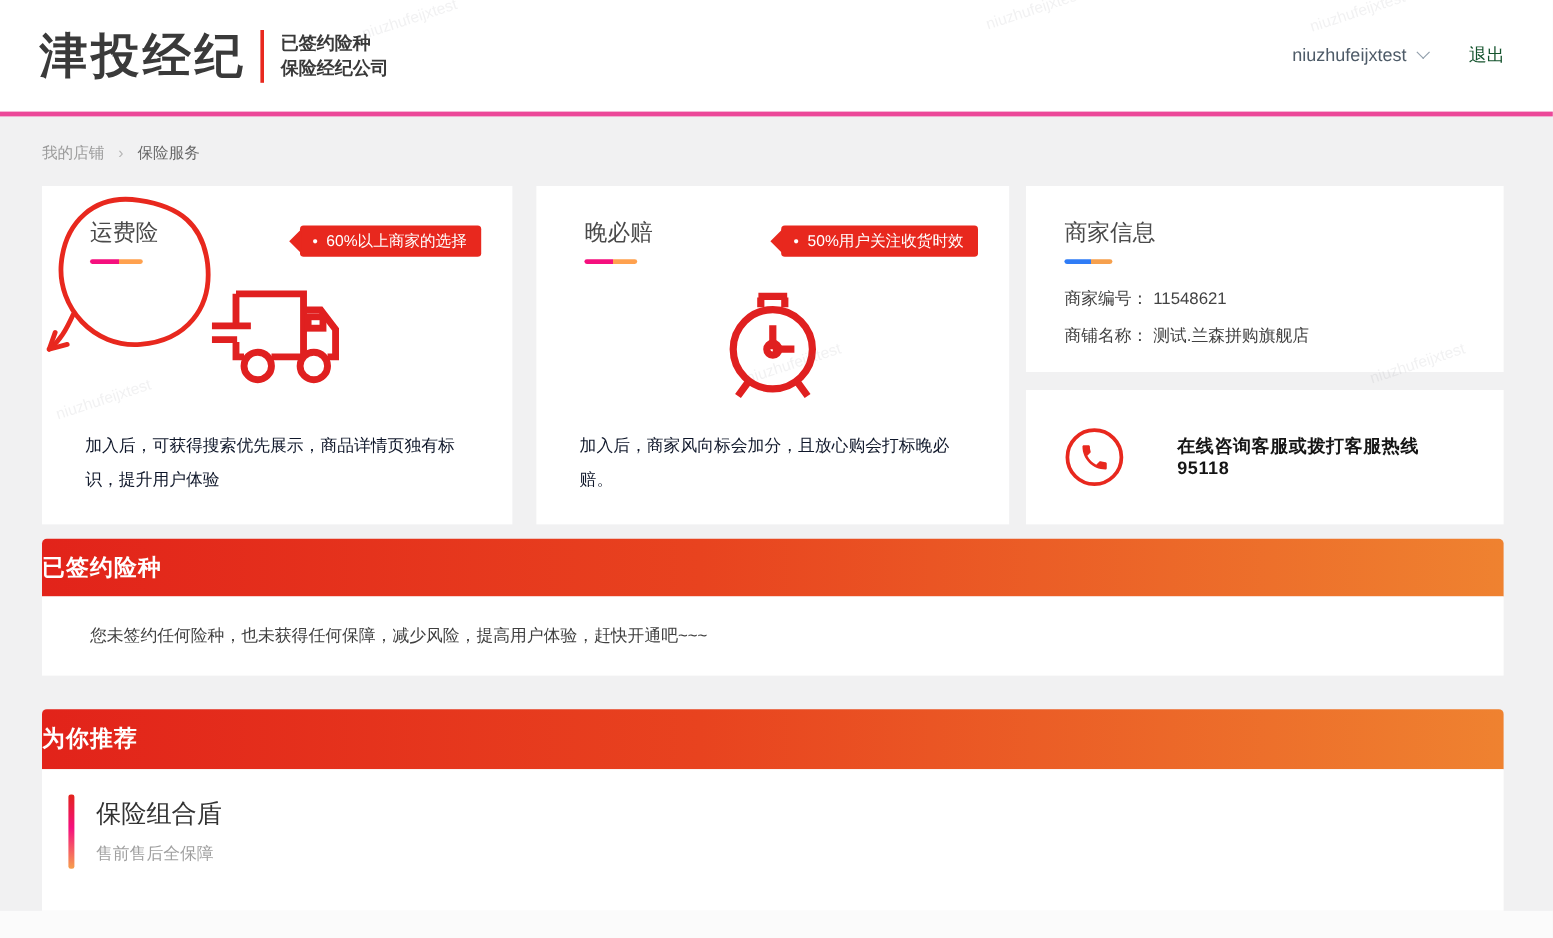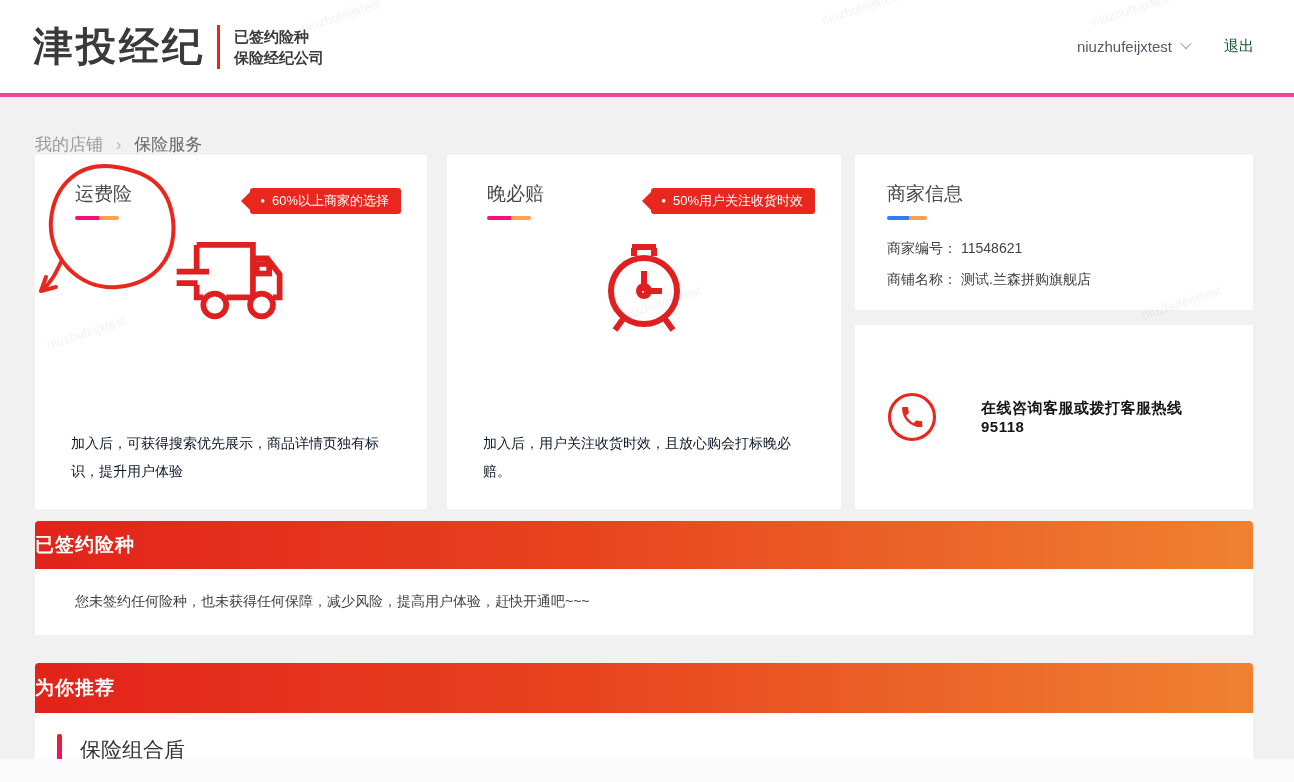--- a/index.html
+++ b/index.html
@@ -24,26 +24,26 @@
   .user-area { display:flex; align-items:center; font-size:15px; }
   .username-wrap { display:flex; align-items:center; cursor:pointer; color:#4e5b68; }
   .chevron {
     width:8px; height:8px; border-right:1.5px solid #93a0ad; border-bottom:1.5px solid #93a0ad;
     transform:rotate(45deg) translate(-1px,-1px); margin-left:10px; margin-top:-4px;
   }
   .logout { color:#14532d; margin-left:34px; cursor:pointer; }
   
   .page-pad { margin-left:35px; width:1218px; position:relative; }
   
-  .breadcrumb { padding-top:36px; font-size:17px; color:#9b9b9b; height:58px; }
+  .breadcrumb { padding-top:22px; font-size:13px; color:#9b9b9b; height:58px; }
   .crumb-link { color:#9b9b9b; cursor:pointer; }
   .crumb-sep { margin:0 8px; color:#b5b5b5; }
   .crumb-current { color:#666; }
   
-  .cards-row { display:flex; height:354px; }
+  .cards-row { display:flex; height:282px; }
   .card { background:#fff; position:relative; }
   .card-main { padding:26px 26px 0 40px; }
   .card-1 { flex:0 0 392px; margin-right:20px; }
   .card-2 { flex:0 0 394px; margin-right:14px; }
   .col-3 { flex:1; display:flex; flex-direction:column; }
   .card-merchant { height:155px; margin-bottom:15px; padding:26px 26px 0 32px; }
   .card-service { flex:1; display:flex; align-items:center; padding:0 28px; }
   .card-title { font-size:19px; color:#4a4a4a; }
   .title-underline {
     width:44px; height:4px; border-radius:2px; margin-top:9px;
@@ -163,21 +163,21 @@
       <div class="badge"><span class="badge-dot"></span><span>50%用户关注收货时效</span></div>
       <div class="card-icon">
         <svg width="100" height="102" viewBox="0 0 100 102" fill="none" stroke="#e02020" stroke-width="6">
           <path d="M38 13 h24 M40 14 v8 M60 14 v8"></path>
           <circle cx="50" cy="57" r="33"></circle>
           <path d="M50 57 V37 M50 57 H68"></path>
           <circle cx="50" cy="57" r="5"></circle>
           <path d="M29 85 l-8 11 M71 85 l8 11"></path>
         </svg>
       </div>
-      <div class="card-desc">加入后，用户关注收货时效，且放心购会打标晚必赔。</div>
+      <div class="card-desc">加入后，商家风向标会加分，且放心购会打标晚必赔。</div>
     </div>
 
     <div class="col-3">
       <div class="card card-merchant">
         <div class="card-title">商家信息</div>
         <div class="title-underline underline-blue"></div>
         <div class="merchant-rows">
           <div class="merchant-row">
             <span class="merchant-label">商家编号：</span><span class="merchant-value">11548621</span>
           </div>

